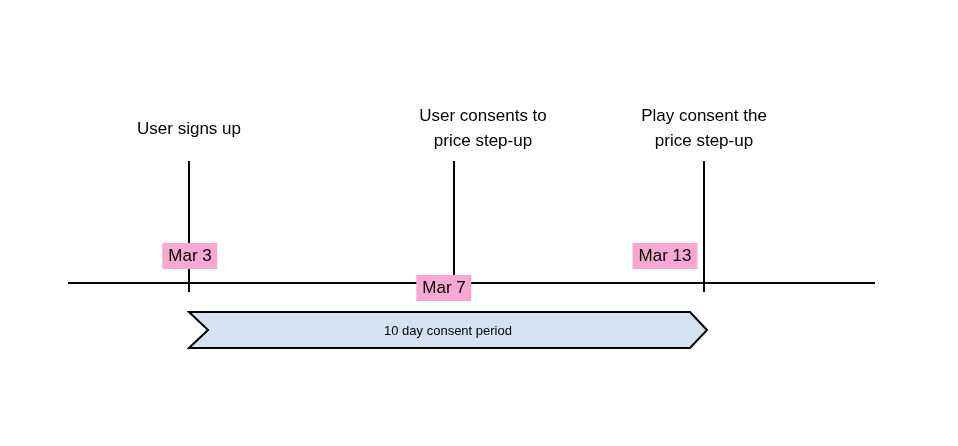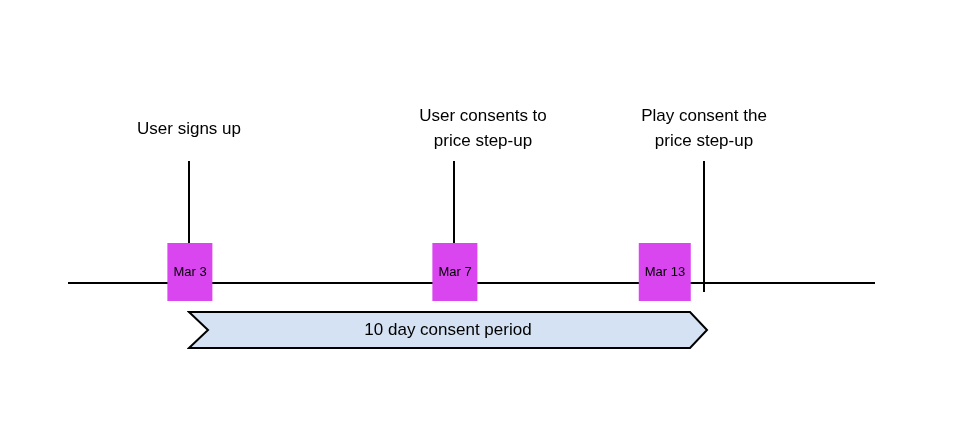--- a/index.html
+++ b/index.html
@@ -28,23 +28,23 @@
     position: absolute;
     width: 2px;
     top: 161px;
     height: 131px;
     background: #000000;
   }
   .date-badge {
     position: absolute;
     top: 243px;
     transform: translateX(-50%);
-    background: #d946ef;
-    padding: 17px 6px;
-    font-size: 13px;
+    background: #f9a8d4;
+    padding: 1px 6px;
+    font-size: 17px;
     line-height: 24px;
     white-space: nowrap;
     z-index: 2;
   }
   .axis {
     position: absolute;
     left: 68px;
     top: 282px;
     width: 807px;
     height: 2px;
@@ -65,31 +65,31 @@
   }
   .banner-label {
     position: absolute;
     left: 0;
     top: 0;
     width: 522px;
     height: 40px;
     display: flex;
     align-items: center;
     justify-content: center;
-    font-size: 17px;
+    font-size: 13px;
   }
   
   .ev1 .tick { left: 188px; }
   .ev2 .tick { left: 453px; }
   .ev3 .tick { left: 703px; }
   .ev1 .event-title { left: 189px; top: 128px; }
   .ev2 .event-title { left: 454px; top: 128px; margin-left: 29px; }
   .ev3 .event-title { left: 704px; top: 128px; }
   .ev1 .date-badge { left: 190px; }
-  .ev2 .date-badge { left: 455px; }
+  .ev2 .date-badge { left: 444px; margin-top: 32px; }
   .ev3 .date-badge { left: 665px; }
 </style>
 </head>
 <body>
 
 <div class="canvas">
 
   <div class="ev1">
     <div class="event-title">
       <div>User signs up</div>

